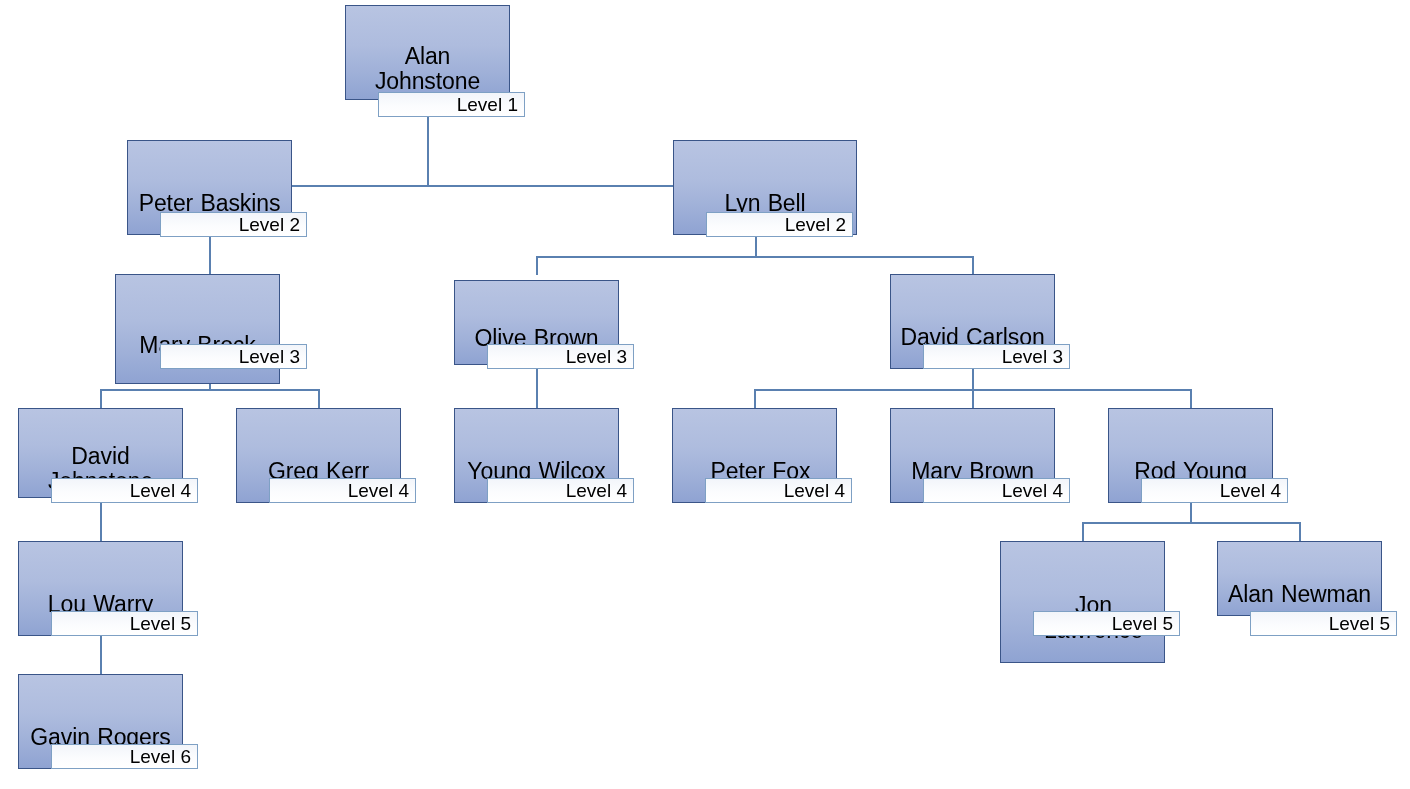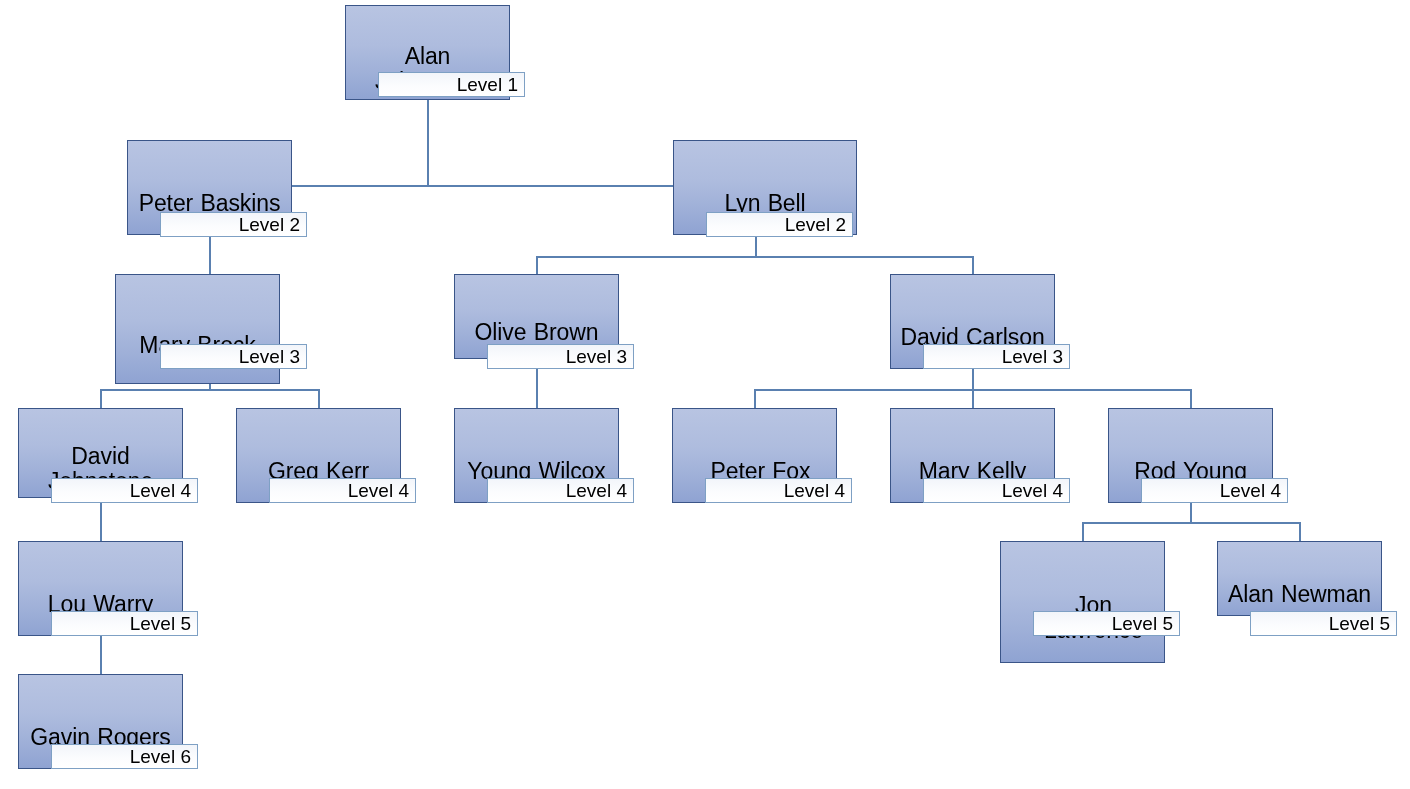--- a/index.html
+++ b/index.html
@@ -109,21 +109,21 @@
       <div class="conn h" style="left: 1082px; top: 522px; width: 218px;"></div>
       <div class="conn v" style="left: 1082px; top: 522px; height: 20px;"></div>
       <div class="conn v" style="left: 1299px; top: 522px; height: 20px;"></div>
       <div class="conn v" style="left: 100px; top: 636px; height: 40px;"></div>
     </div>
   <div id="node-layer">
       <div class="node" style="left: 0px; top: 0px;">
         <div class="node-box" style="left: 345px; top: 5px; width: 165px; height: 95px;">
           <span class="node-name">Alan Johnstone</span>
         </div>
-        <div class="level-plate" style="left: 378px; top: 72px; width: 147px; height: 25px;">
+        <div class="level-plate" style="left: 378px; top: 92px; width: 147px; height: 25px;">
           <span class="level-text">Level 1</span>
         </div>
       </div>
       <div class="node" style="left: 0px; top: 0px;">
         <div class="node-box" style="left: 127px; top: 140px; width: 165px; height: 95px;">
           <span class="node-name">Peter Baskins</span>
         </div>
         <div class="level-plate" style="left: 160px; top: 212px; width: 147px; height: 25px;">
           <span class="level-text">Level 2</span>
         </div>
@@ -138,21 +138,21 @@
       </div>
       <div class="node" style="left: 0px; top: 0px;">
         <div class="node-box" style="left: 115px; top: 274px; width: 165px; height: 110px;">
           <span class="node-name">Mary Brock</span>
         </div>
         <div class="level-plate" style="left: 160px; top: 344px; width: 147px; height: 25px;">
           <span class="level-text">Level 3</span>
         </div>
       </div>
       <div class="node" style="left: 0px; top: 0px;">
-        <div class="node-box" style="left: 454px; top: 274px; width: 165px; height: 85px; justify-content: flex-end;">
+        <div class="node-box" style="left: 454px; top: 280px; width: 165px; height: 85px; justify-content: flex-end;">
           <span class="node-name">Olive Brown</span>
         </div>
         <div class="level-plate" style="left: 487px; top: 344px; width: 147px; height: 25px;">
           <span class="level-text">Level 3</span>
         </div>
       </div>
       <div class="node" style="left: 0px; top: 0px;">
         <div class="node-box" style="left: 890px; top: 274px; width: 165px; height: 95px; align-items: center;">
           <span class="node-name">David Carlson</span>
         </div>
@@ -187,21 +187,21 @@
       <div class="node" style="left: 0px; top: 0px;">
         <div class="node-box" style="left: 672px; top: 408px; width: 165px; height: 95px; padding-left: 18px;">
           <span class="node-name">Peter Fox</span>
         </div>
         <div class="level-plate" style="left: 705px; top: 478px; width: 147px; height: 25px;">
           <span class="level-text">Level 4</span>
         </div>
       </div>
       <div class="node" style="left: 0px; top: 0px;">
         <div class="node-box" style="left: 890px; top: 408px; width: 165px; height: 95px;">
-          <span class="node-name">Mary Kelly</span>
+          <span class="node-name">Mary Brown</span>
         </div>
         <div class="level-plate" style="left: 923px; top: 478px; width: 147px; height: 25px;">
           <span class="level-text">Level 4</span>
         </div>
       </div>
       <div class="node" style="left: 0px; top: 0px;">
         <div class="node-box" style="left: 1108px; top: 408px; width: 165px; height: 95px;">
           <span class="node-name">Rod Young</span>
         </div>
         <div class="level-plate" style="left: 1141px; top: 478px; width: 147px; height: 25px;">

